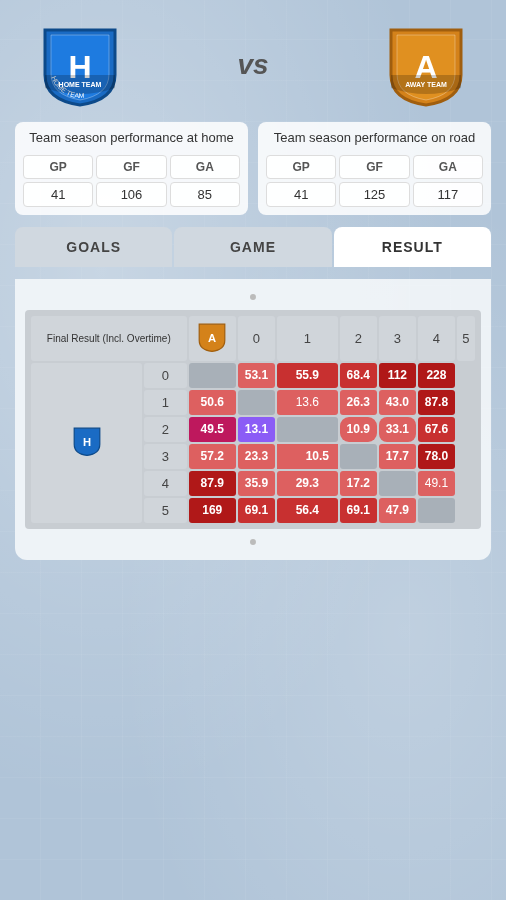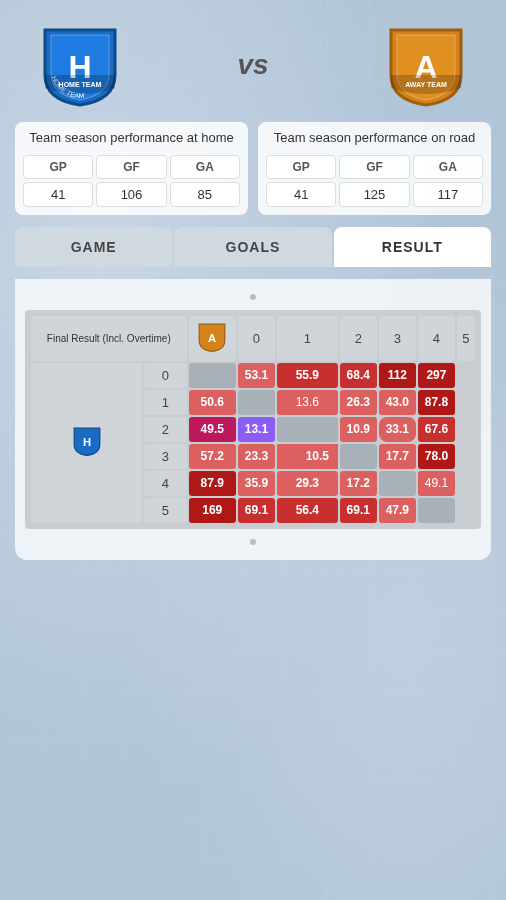--- a/index.html
+++ b/index.html
@@ -252,22 +252,22 @@
         <div class="stat-cell header">GF</div>
         <div class="stat-cell header">GA</div>
         <div class="stat-cell">41</div>
         <div class="stat-cell">125</div>
         <div class="stat-cell">117</div>
       </div>
     </div>
   </div>
 
   <div class="tabs-row">
+    <button class="tab-btn">GOALS</button>
     <button class="tab-btn">GAME</button>
-    <button class="tab-btn">GOALS</button>
     <button class="tab-btn active">RESULT</button>
   </div>
 
   <div class="main-panel">
     <div class="panel-dot"></div>
 
     <div class="matrix-container">
       <table class="matrix-table">
         <tbody id="matrix-body">
 
@@ -288,37 +288,37 @@
               <td rowspan="6" style="background: rgb(208, 213, 218); border-radius: 3px; text-align: center; vertical-align: middle;"><svg viewBox="0 0 40 40" width="32" height="32">
         <path d="M4,4 L36,4 L36,24 Q36,36 20,38 Q4,36 4,24 Z" fill="#1a6bc4" stroke="#0d4a8a" stroke-width="1.5"></path>
         <text x="20" y="26" text-anchor="middle" font-size="14" font-weight="bold" fill="white" font-family="Arial">H</text>
       </svg></td>
               <td style="background: rgb(208, 213, 218); color: rgb(68, 68, 68); border-radius: 3px; font-size: 13px;">0</td>
               <td style="background: rgb(168, 176, 184); color: rgb(85, 85, 85); font-weight: bold; border-radius: 3px; font-size: 12px;"></td>
               <td style="background: rgb(221, 96, 96); color: #ffffff; font-weight: bold; border-radius: 3px; font-size: 12px;">53.1</td>
               <td style="background: rgb(200, 48, 48); color: rgb(255, 255, 255); font-weight: bold; border-radius: 3px; font-size: 12px;">55.9</td>
               <td style="background: rgb(200, 48, 48); color: rgb(255, 255, 255); font-weight: bold; border-radius: 3px; font-size: 12px;">68.4</td>
               <td style="background: rgb(176, 24, 24); color: rgb(255, 255, 255); font-weight: bold; border-radius: 3px; font-size: 12px;">112</td>
-              <td style="background: rgb(176, 24, 24); color: rgb(255, 255, 255); font-weight: bold; border-radius: 3px; font-size: 12px;">297</td>
+              <td style="background: rgb(176, 24, 24); color: rgb(255, 255, 255); font-weight: bold; border-radius: 3px; font-size: 12px;">228</td>
             </tr>
             <tr>
               <td style="background: rgb(208, 213, 218); color: rgb(68, 68, 68); border-radius: 3px; font-size: 13px;">1</td>
               <td style="background: rgb(221, 96, 96); color: rgb(255, 255, 255); font-weight: bold; border-radius: 3px; font-size: 12px;">50.6</td>
               <td style="background: rgb(168, 176, 184); color: rgb(85, 85, 85); font-weight: bold; border-radius: 3px; font-size: 12px;"></td>
               <td style="background: rgb(221, 96, 96); color: #ffffff; font-weight: normal; border-radius: 3px; font-size: 12px; margin-top: 16px;">13.6</td>
               <td style="background: rgb(221, 96, 96); color: rgb(255, 255, 255); font-weight: bold; border-radius: 3px; font-size: 12px;">26.3</td>
               <td style="background: rgb(221, 96, 96); color: rgb(255, 255, 255); font-weight: bold; border-radius: 3px; font-size: 12px;">43.0</td>
               <td style="background: rgb(176, 24, 24); color: rgb(255, 255, 255); font-weight: bold; border-radius: 3px; font-size: 12px;">87.8</td>
             </tr>
             <tr>
               <td style="background: rgb(208, 213, 218); color: rgb(68, 68, 68); border-radius: 3px; font-size: 13px;">2</td>
               <td style="background: #be185d; color: rgb(255, 255, 255); font-weight: bold; border-radius: 3px; font-size: 12px;">49.5</td>
               <td style="background: #8b5cf6; color: rgb(255, 255, 255); font-weight: bold; border-radius: 3px; font-size: 12px;">13.1</td>
               <td style="background: rgb(168, 176, 184); color: rgb(85, 85, 85); font-weight: bold; border-radius: 3px; font-size: 12px;"></td>
-              <td style="background: rgb(221, 96, 96); color: rgb(255, 255, 255); font-weight: bold; border-radius: 3px; font-size: 12px;">10.9</td>
+              <td style="background: rgb(221, 96, 96); color: rgb(255, 255, 255); font-weight: bold; border-radius: 9px; font-size: 12px;">10.9</td>
               <td style="background: rgb(221, 96, 96); color: #ffffff; font-weight: bold; border-radius: 8px; font-size: 12px;">33.1</td>
               <td style="background: rgb(200, 48, 48); color: rgb(255, 255, 255); font-weight: bold; border-radius: 3px; font-size: 12px;">67.6</td>
             </tr>
             <tr>
               <td style="background: rgb(208, 213, 218); color: rgb(68, 68, 68); border-radius: 3px; font-size: 13px;">3</td>
               <td style="background: rgb(221, 96, 96); color: rgb(255, 255, 255); font-weight: bold; border-radius: 3px; font-size: 12px;">57.2</td>
               <td style="background: rgb(221, 96, 96); color: rgb(255, 255, 255); font-weight: bold; border-radius: 3px; font-size: 12px;">23.3</td>
               <td style="background: rgb(221, 96, 96); color: rgb(255, 255, 255); font-weight: bold; border-radius: 0; font-size: 12px; padding-left: 24px;">10.5</td>
               <td style="background: rgb(168, 176, 184); color: rgb(85, 85, 85); font-weight: bold; border-radius: 3px; font-size: 12px;"></td>
               <td style="background: rgb(221, 96, 96); color: rgb(255, 255, 255); font-weight: bold; border-radius: 3px; font-size: 12px;">17.7</td>

